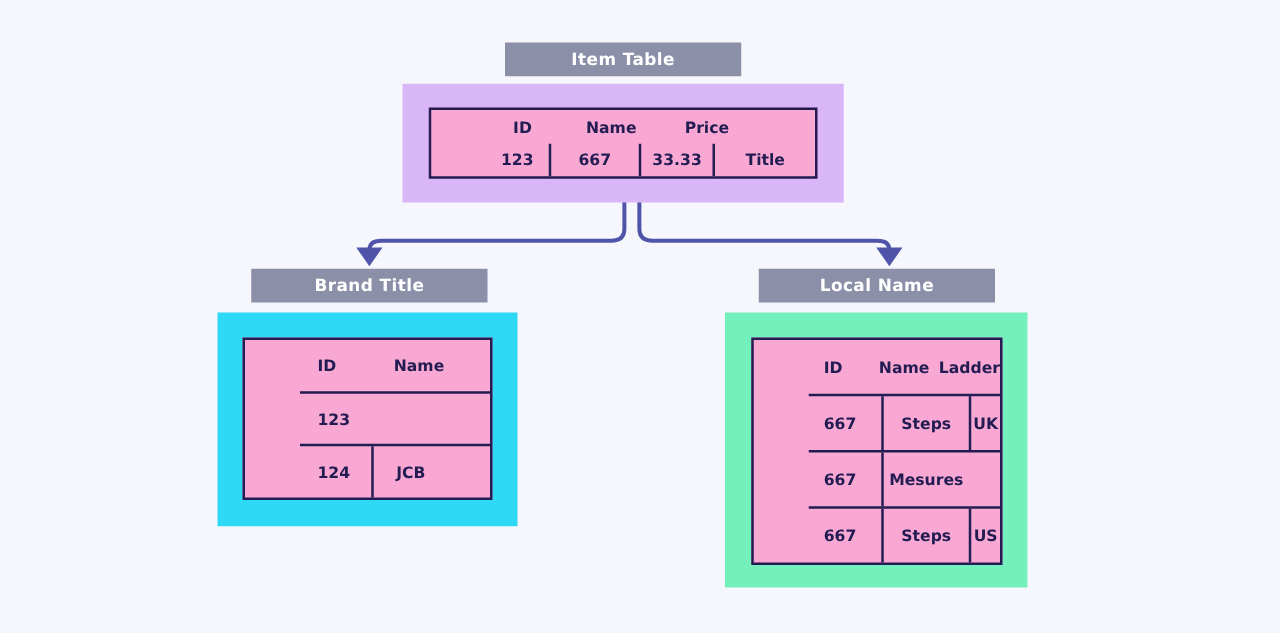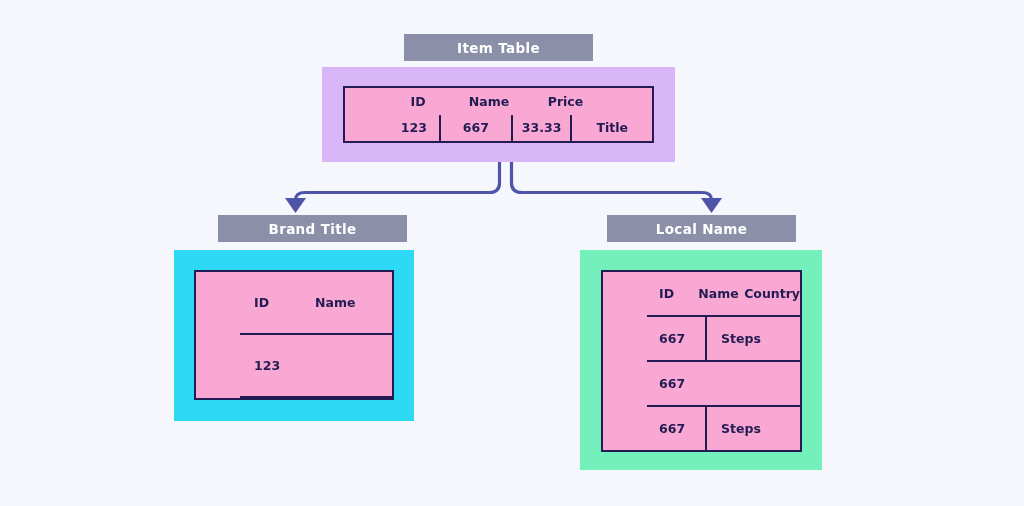--- a/index.html
+++ b/index.html
@@ -96,21 +96,21 @@
   #item-panel     { left: 322px; top: 67px; width: 353px; height: 95px; }
   #item-table     { left: 343px; top: 86px; width: 311px; height: 57px; }
 
   #item-table .tbl-cell { justify-content: center; }
   #item-table .c-id   { width: 58px; }
   #item-table .c-name { width: 84px; }
   #item-table .c-price{ width: 69px; }
   #item-table .c-desc { width: 95px; }
 
   
-  #brand-title-bar { left: 218px; top: 215px; width: 189px; height: 27px; }
+  #brand-title-bar { left: 201px; top: 215px; width: 189px; height: 27px; }
   #brand-panel     { left: 174px; top: 250px; width: 240px; height: 171px; }
   #brand-table     { left: 194px; top: 270px; width: 200px; height: 130px; }
 
   #brand-table .c-id   { width: 57px; padding-left: 14px; }
   #brand-table .c-name { flex: 1; padding-left: 18px; }
 
   
   #local-title-bar { left: 607px; top: 215px; width: 189px; height: 27px; text-align: right; }
   #local-panel     { left: 580px; top: 250px; width: 242px; height: 220px; }
   #local-table     { left: 601px; top: 270px; width: 201px; height: 182px; }
@@ -160,40 +160,47 @@
   <div class="panel panel-cyan" id="brand-panel"></div>
 
   <div class="tbl" id="brand-table">
     <div class="tbl-row header-row has-rule-below">
       <div class="tbl-cell c-id">ID</div>
       <div class="tbl-cell c-name">Name</div>
     </div>
     <div class="tbl-row data-row row-divider">
       <div class="tbl-cell c-id">123</div>
     </div>
+    <div class="tbl-row data-row">
+      <div class="tbl-cell c-id">124</div>
+      <div class="tbl-cell c-name">JCB</div>
+    </div>
   </div>
 
   <div class="title-bar" id="local-title-bar">
     <span>Local Name</span>
   </div>
 
   <div class="panel panel-green" id="local-panel"></div>
 
   <div class="tbl" id="local-table">
     <div class="tbl-row header-row has-rule-below">
       <div class="tbl-cell c-id">ID</div>
       <div class="tbl-cell c-name">Name</div>
-      <div class="tbl-cell c-country">Country</div>
+      <div class="tbl-cell c-country">Ladder</div>
     </div>
     <div class="tbl-row data-row row-divider">
       <div class="tbl-cell c-id">667</div>
       <div class="tbl-cell c-name">Steps</div>
+      <div class="tbl-cell c-country">UK</div>
     </div>
     <div class="tbl-row data-row row-divider">
       <div class="tbl-cell c-id">667</div>
+      <div class="tbl-cell c-name">Mesures</div>
     </div>
     <div class="tbl-row data-row">
       <div class="tbl-cell c-id">667</div>
       <div class="tbl-cell c-name">Steps</div>
+      <div class="tbl-cell c-country">US</div>
     </div>
   </div>
 
 </div>
 
 </body></html>

